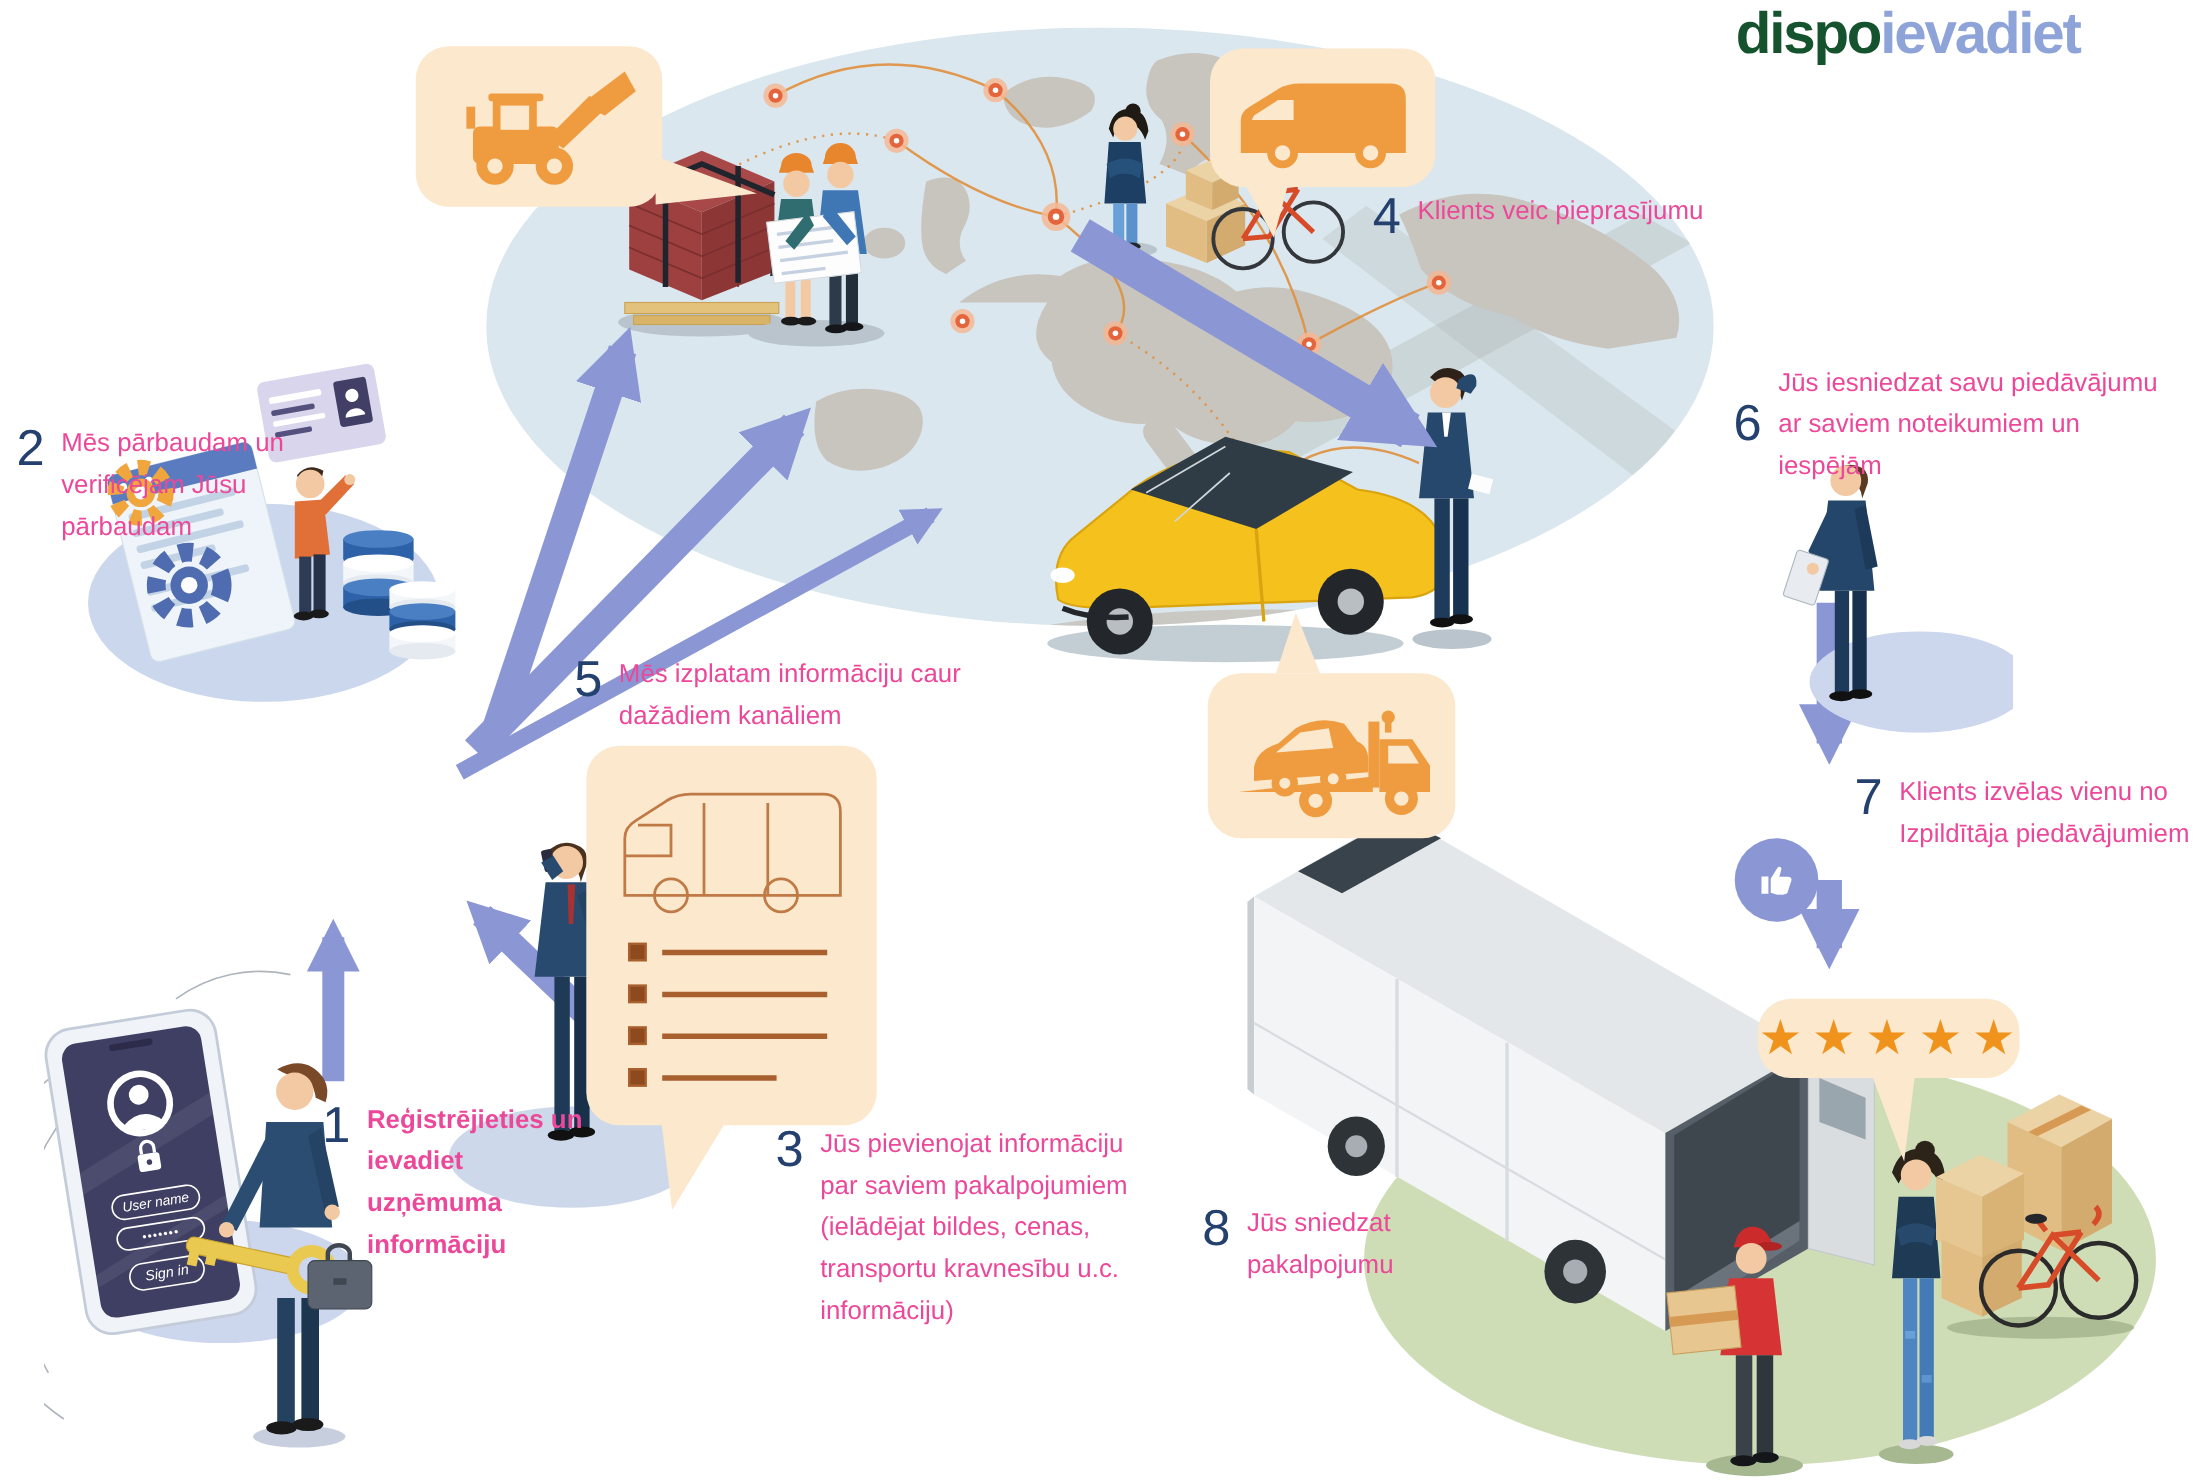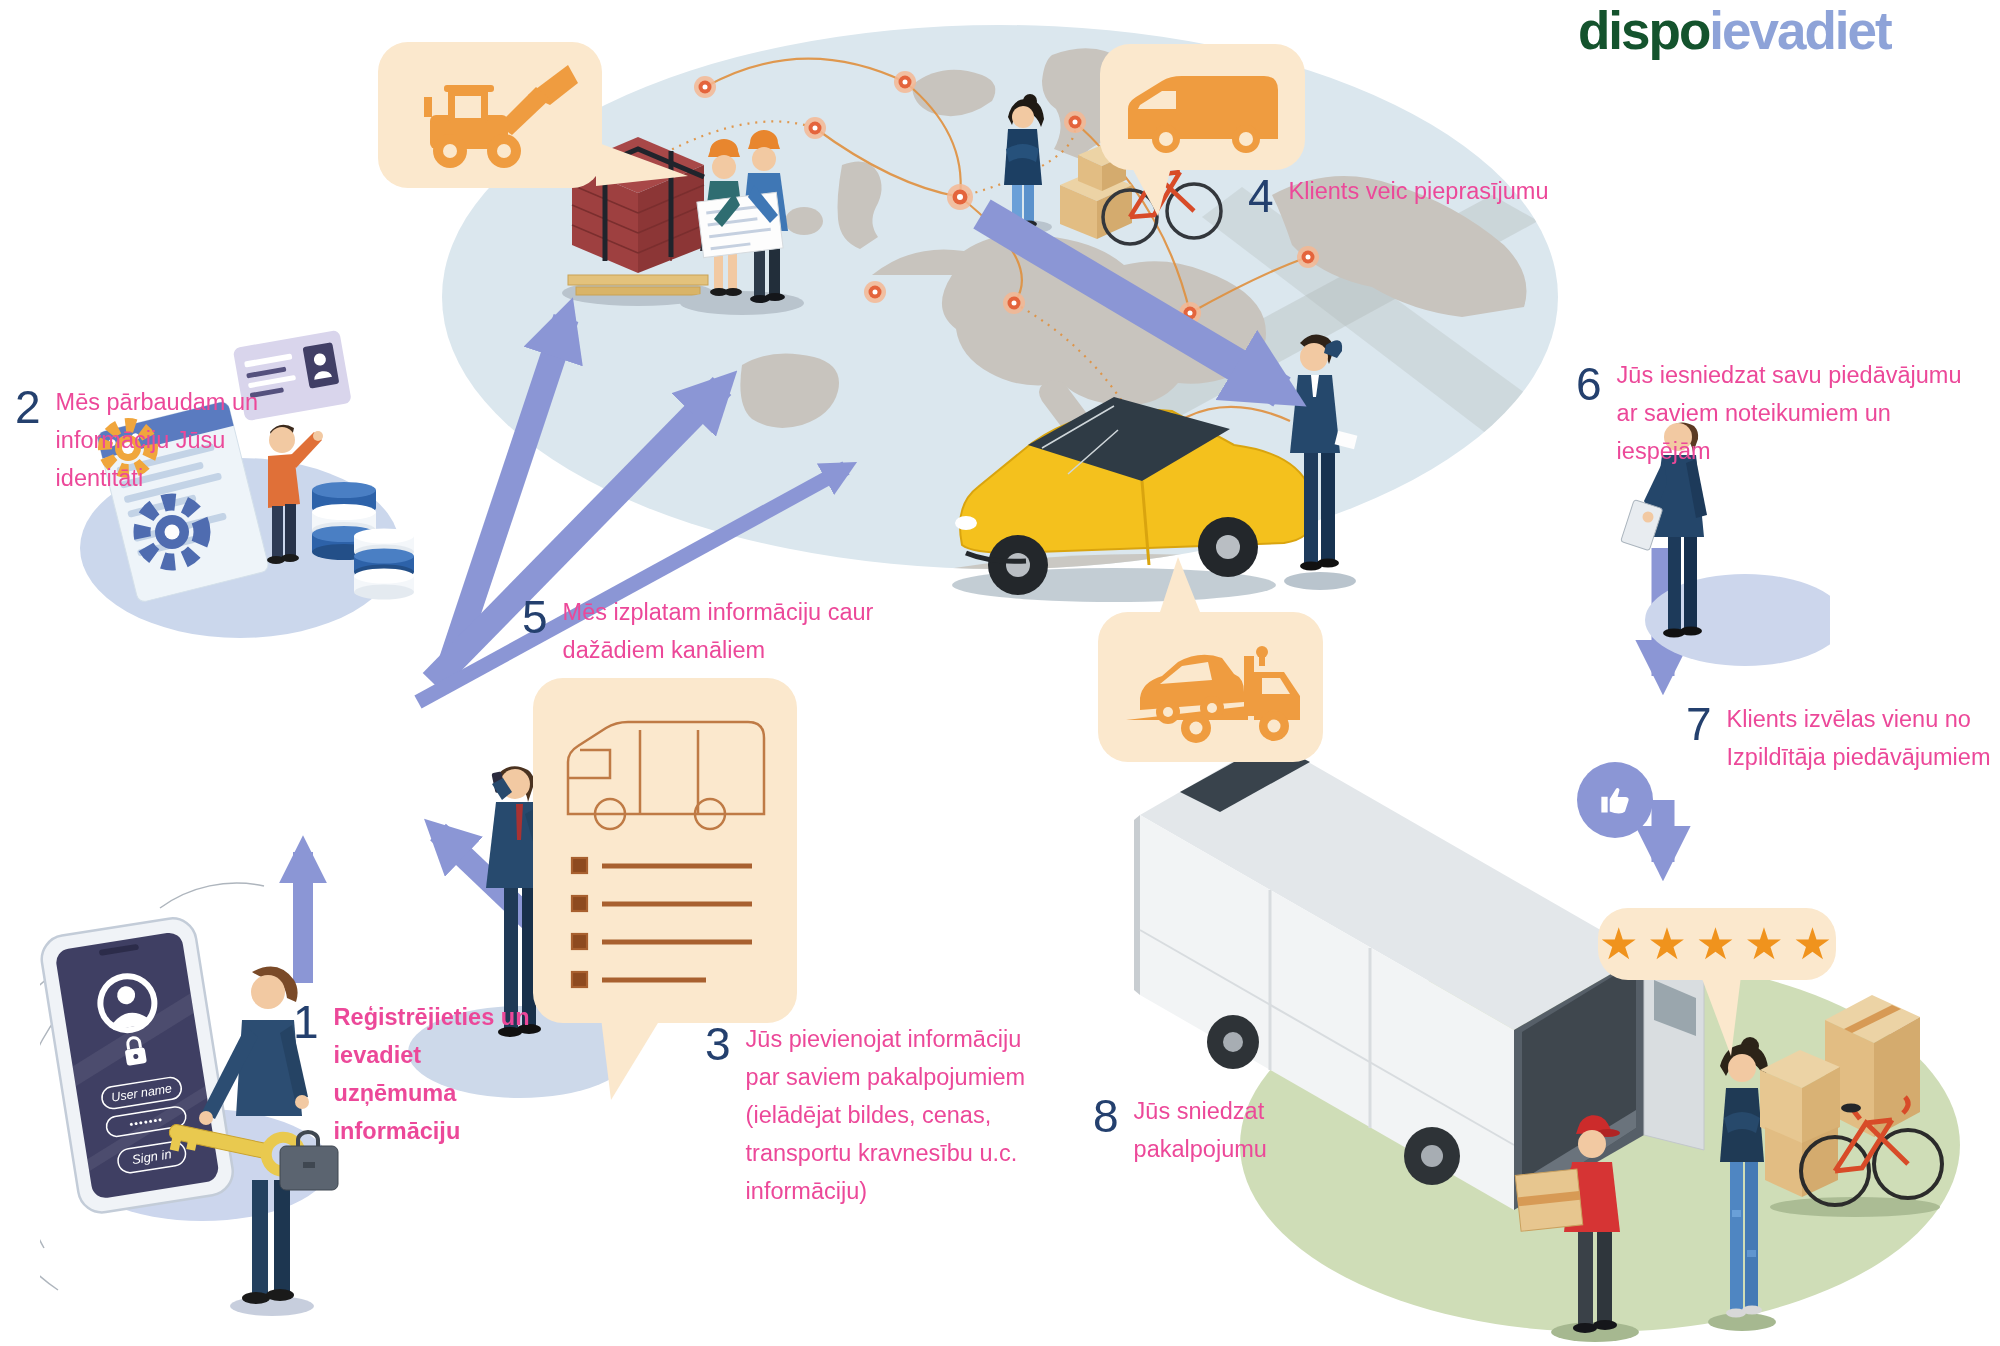--- a/index.html
+++ b/index.html
@@ -592,37 +592,37 @@
   </div>
 
   <div class="logo"><span class="p1">dispo</span><span class="p2">ievadiet</span></div>
 
   <div class="step" style="left:293px;top:998px;width:262px;">
     <span class="step-num">1</span>
     <p class="step-text" style="width:212px;font-weight:bold;">Reģistrējieties un ievadiet uzņēmuma informāciju</p>
   </div>
   <div class="step" style="left:15px;top:383px;width:265px;">
     <span class="step-num">2</span>
-    <p class="step-text" style="width:215px;">Mēs pārbaudam un informāciju Jūsu identitāti</p>
+    <p class="step-text" style="width:215px;">Mēs pārbaudam un verificējam Jūsu pārbaudam</p>
   </div>
   <div class="step" style="left:705px;top:1020px;width:345px;">
     <span class="step-num">3</span>
     <p class="step-text" style="width:300px;">Jūs pievienojat informāciju par saviem pakalpojumiem (ielādējat bildes, cenas, transportu kravnesību u.c. informāciju)</p>
   </div>
   <div class="step" style="left:1248px;top:172px;width:480px;">
     <span class="step-num">4</span>
     <p class="step-text" style="width:430px;">Klients veic pieprasījumu</p>
   </div>
   <div class="step" style="left:522px;top:593px;width:395px;">
     <span class="step-num">5</span>
     <p class="step-text" style="width:340px;">Mēs izplatam informāciju caur dažādiem kanāliem</p>
   </div>
   <div class="step" style="left:1576px;top:328px;width:410px;">
     <span class="step-num" style="margin-top:32px;">6</span>
-    <p class="step-text" style="width:355px;margin-top:28px;">Jūs iesniedzat savu piedāvājumu ar saviem noteikumiem un iespējām</p>
+    <p class="step-text" style="width:355px;">Jūs iesniedzat savu piedāvājumu ar saviem noteikumiem un iespējām</p>
   </div>
   <div class="step" style="left:1686px;top:700px;width:320px;">
     <span class="step-num">7</span>
     <p class="step-text" style="width:265px;">Klients izvēlas vienu no Izpildītāja piedāvājumiem</p>
   </div>
   <div class="step" style="left:1093px;top:1092px;width:215px;">
     <span class="step-num">8</span>
     <p class="step-text" style="width:150px;">Jūs sniedzat pakalpojumu</p>
   </div>
 

